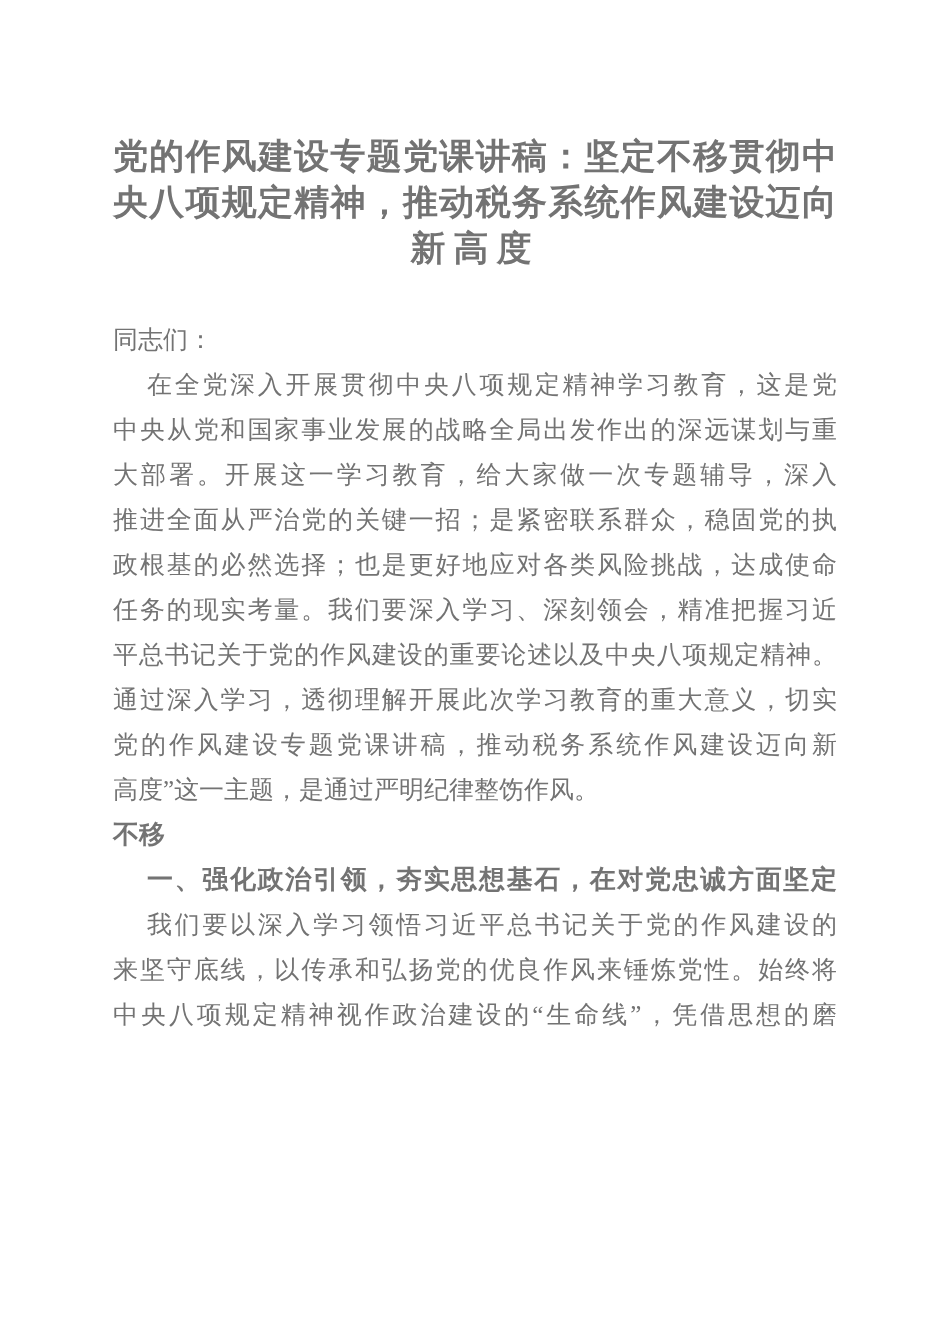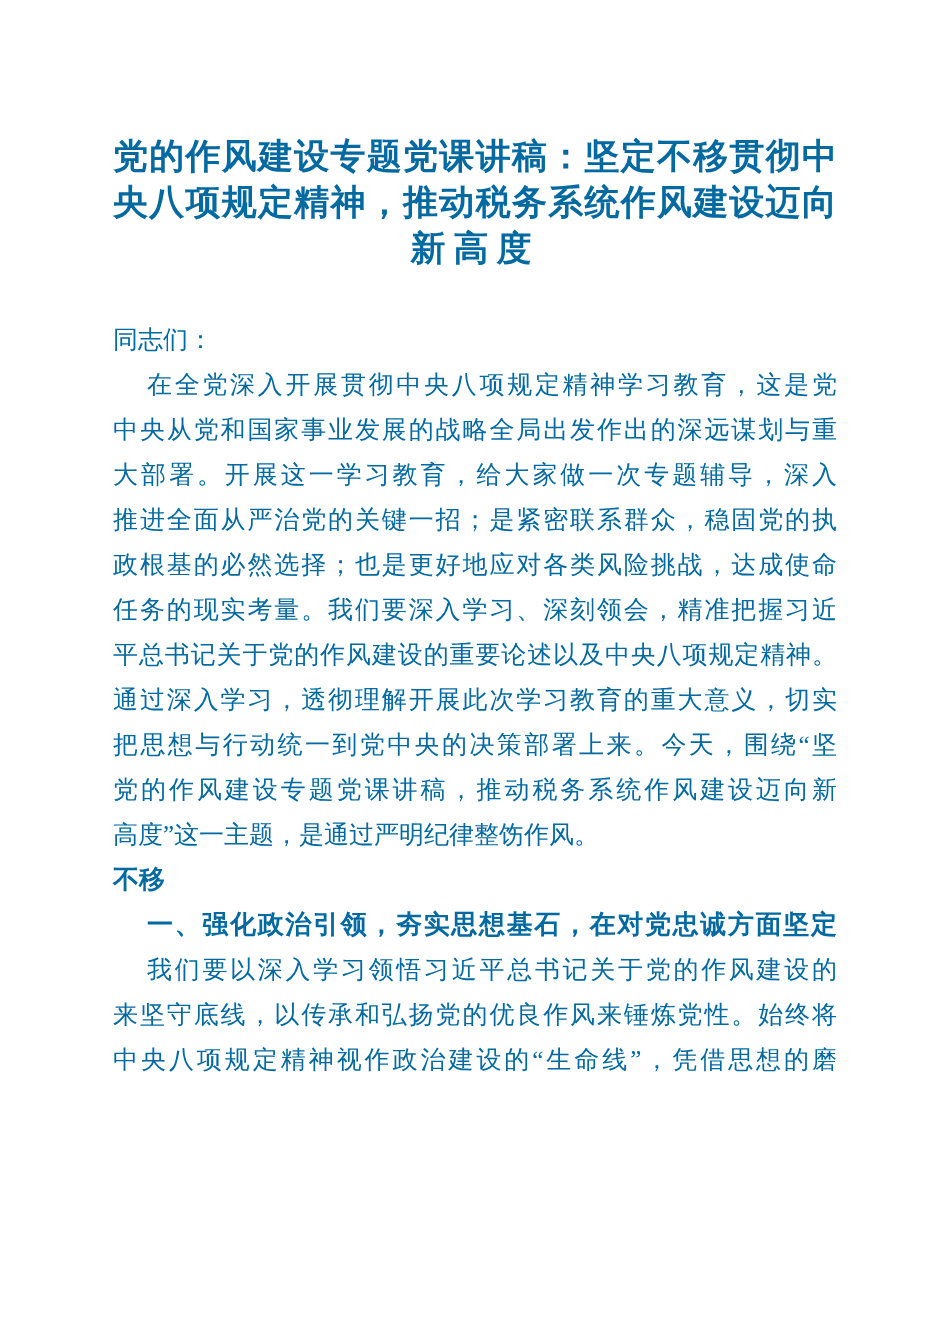--- a/index.html
+++ b/index.html
@@ -4,21 +4,21 @@
 <style>
   * { margin: 0; padding: 0; box-sizing: border-box; }
   html, body { background: #ffffff; }
   body { width: 950px; }
 
   .page {
     position: relative;
     width: 950px;
     height: 1344px;
     background: #ffffff;
-    color: #0369a1;
+    color: #737373;
     overflow: hidden;
   }
 
   .content {
     position: absolute;
     left: 113px;
     top: 134px;
     width: 724px;
   }
 
@@ -71,21 +71,20 @@
         </div>
         <div class="block para">
           <div class="line justify indent">在全党深入开展贯彻中央八项规定精神学习教育，这是党</div>
           <div class="line justify">中央从党和国家事业发展的战略全局出发作出的深远谋划与重</div>
           <div class="line justify">大部署。开展这一学习教育，给大家做一次专题辅导，深入</div>
           <div class="line justify">推进全面从严治党的关键一招；是紧密联系群众，稳固党的执</div>
           <div class="line justify">政根基的必然选择；也是更好地应对各类风险挑战，达成使命</div>
           <div class="line justify">任务的现实考量。我们要深入学习、深刻领会，精准把握习近</div>
           <div class="line justify">平总书记关于党的作风建设的重要论述以及中央八项规定精神。</div>
           <div class="line justify">通过深入学习，透彻理解开展此次学习教育的重大意义，切实</div>
-          <div class="line justify">把思想与行动统一到党中央的决策部署上来。今天，围绕“坚</div>
           <div class="line justify">党的作风建设专题党课讲稿，推动税务系统作风建设迈向新</div>
           <div class="line left">高度”这一主题，是通过严明纪律整饬作风。</div>
         </div>
         <div class="block heading">
           <div class="line left">不移</div>
           <div class="line justify indent">一、强化政治引领，夯实思想基石，在对党忠诚方面坚定</div>
         </div>
         <div class="block para">
           <div class="line justify indent">我们要以深入学习领悟习近平总书记关于党的作风建设的</div>
           <div class="line justify">来坚守底线，以传承和弘扬党的优良作风来锤炼党性。始终将</div>

